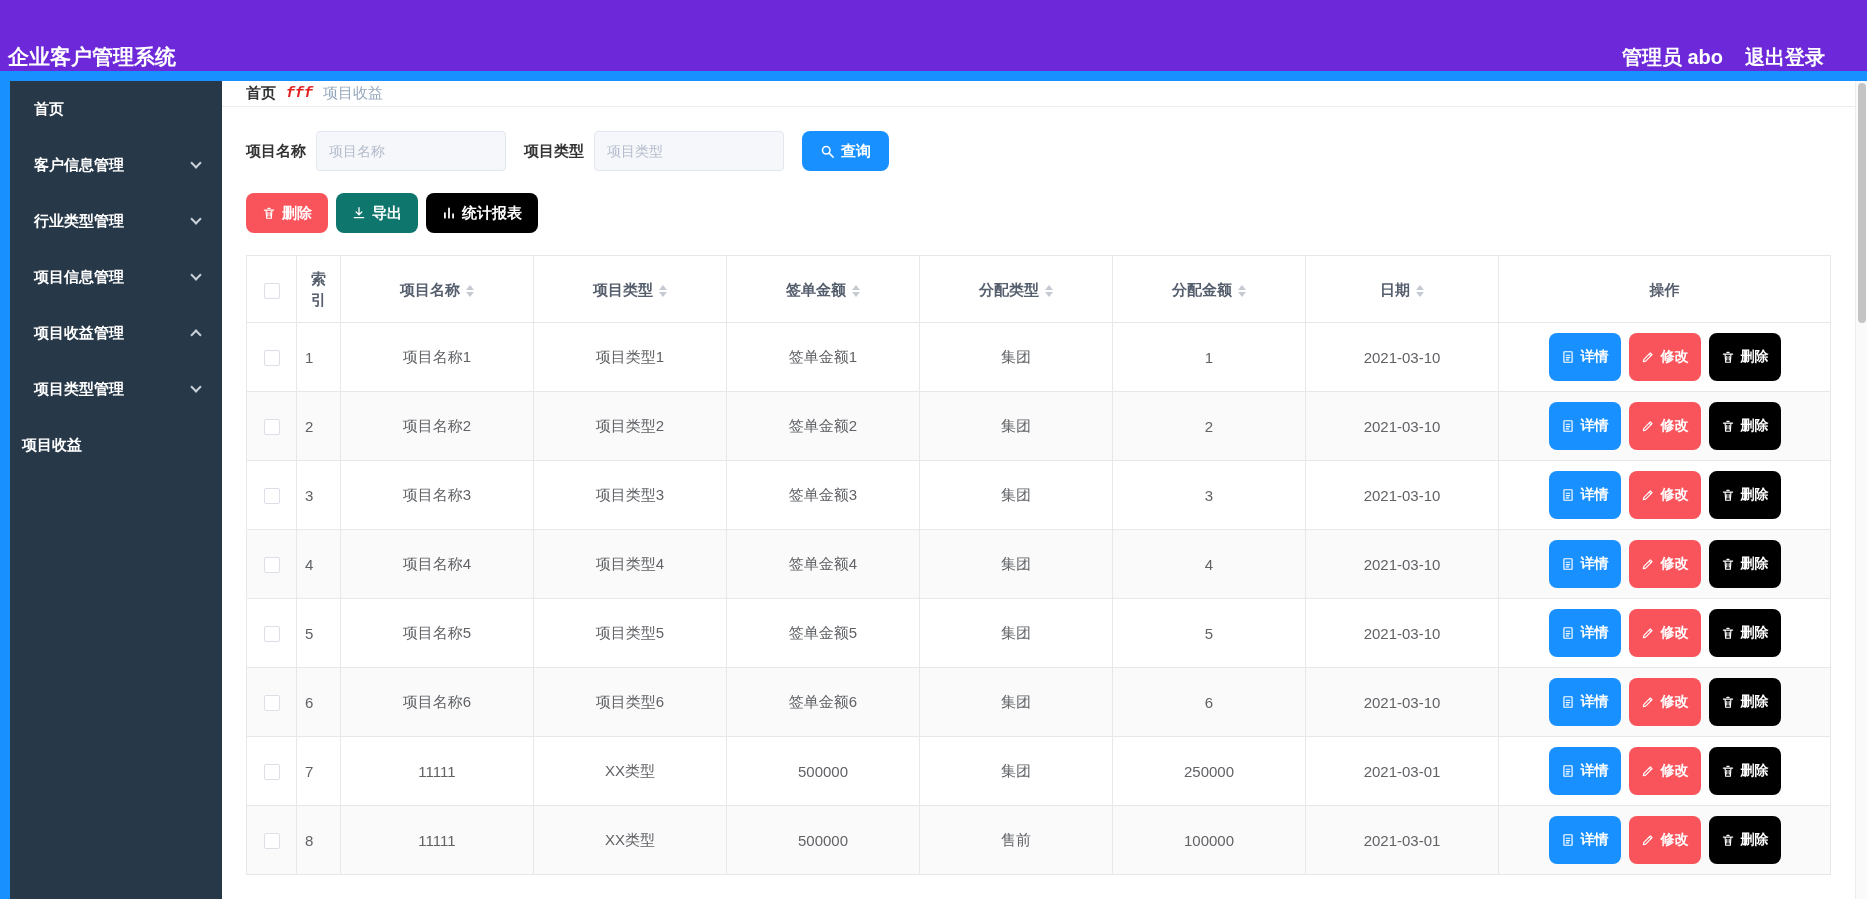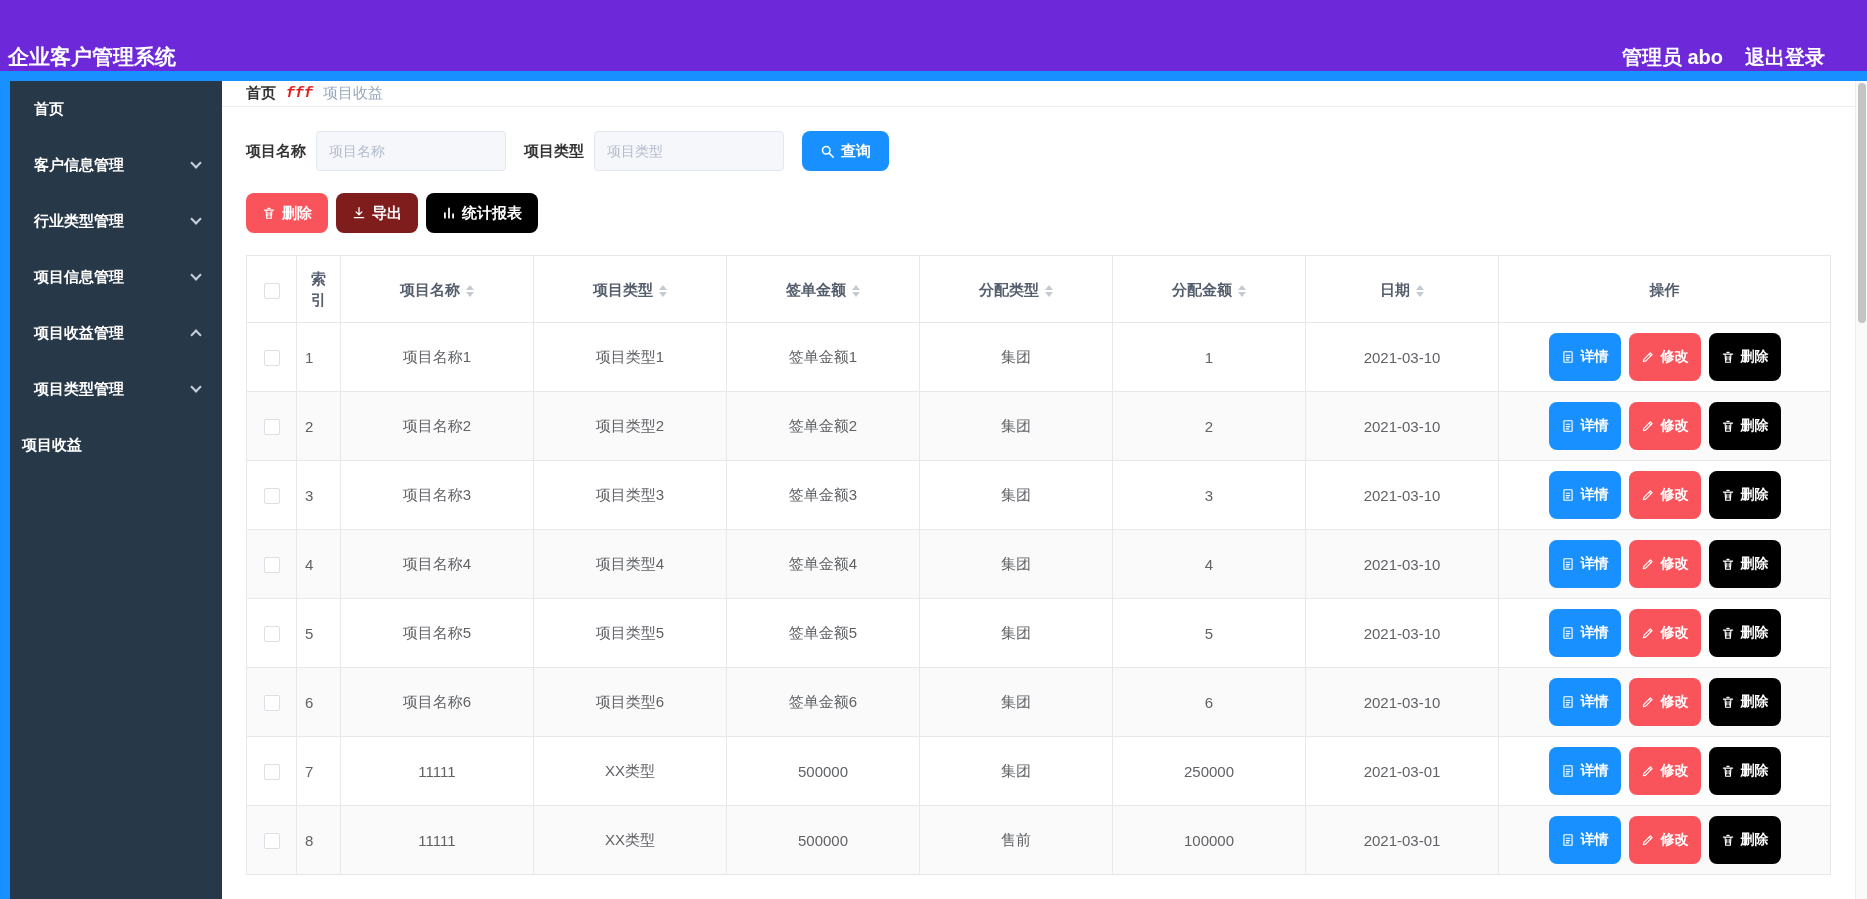--- a/index.html
+++ b/index.html
@@ -37,21 +37,21 @@
   .filter-input { width: 190px; height: 40px; background: #f5f7fa; border: 1px solid #e2e6ee; border-radius: 4px; padding: 0 12px; font-size: 14px; color: #606266; margin-right: 18px; font-family: inherit; outline: none; }
   .filter-input::placeholder { color: #b4bccc; }
 
   .btn { display: inline-flex; align-items: center; justify-content: center; gap: 6px; border: none; border-radius: 8px; color: #fff; font-weight: bold; cursor: pointer; font-family: Liberation Sans, sans-serif; white-space: nowrap; }
   .btn svg { flex-shrink: 0; }
   .btn-search { background: #1890ff; height: 40px; padding: 0 18px; font-size: 15px; }
   .btn-lg { height: 40px; padding: 0 16px; font-size: 15px; }
   .btn-sm { height: 48px; padding: 0 12px; font-size: 14px; }
   .btn-blue { background: #1890ff; }
   .btn-red { background: #f9545b; }
-  .btn-green { background: #7f1d1d; }
+  .btn-green { background: #0f766e; }
   .btn-yellow { background: #000000; }
 
   .toolbar { margin-top: 22px; display: flex; gap: 8px; }
 
   .table-wrap { margin-top: 22px; }
   table { width: 100%; border-collapse: collapse; table-layout: fixed; }
   th, td { border: 1px solid #e8e8e8; text-align: center; padding: 0 8px; overflow: hidden; }
   th { height: 67px; font-size: 15px; font-weight: bold; color: #555e6d; background: #fff; line-height: 1.4; }
   td { height: 69px; font-size: 15px; color: #606266; }
   tbody tr:nth-child(even) td { background: #fafafa; }

